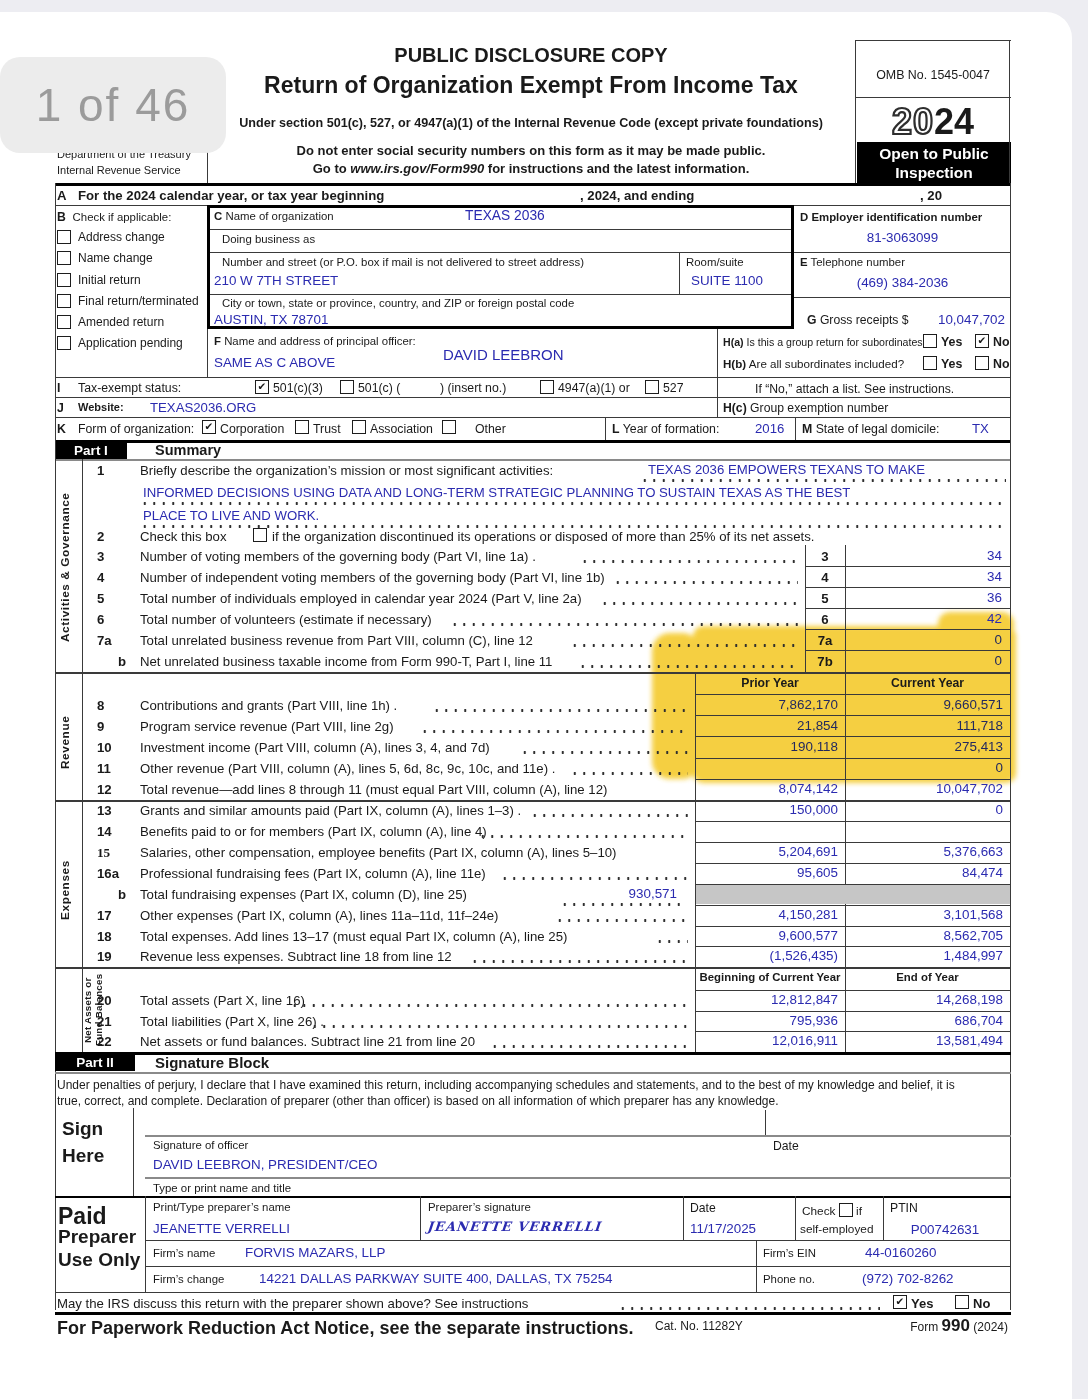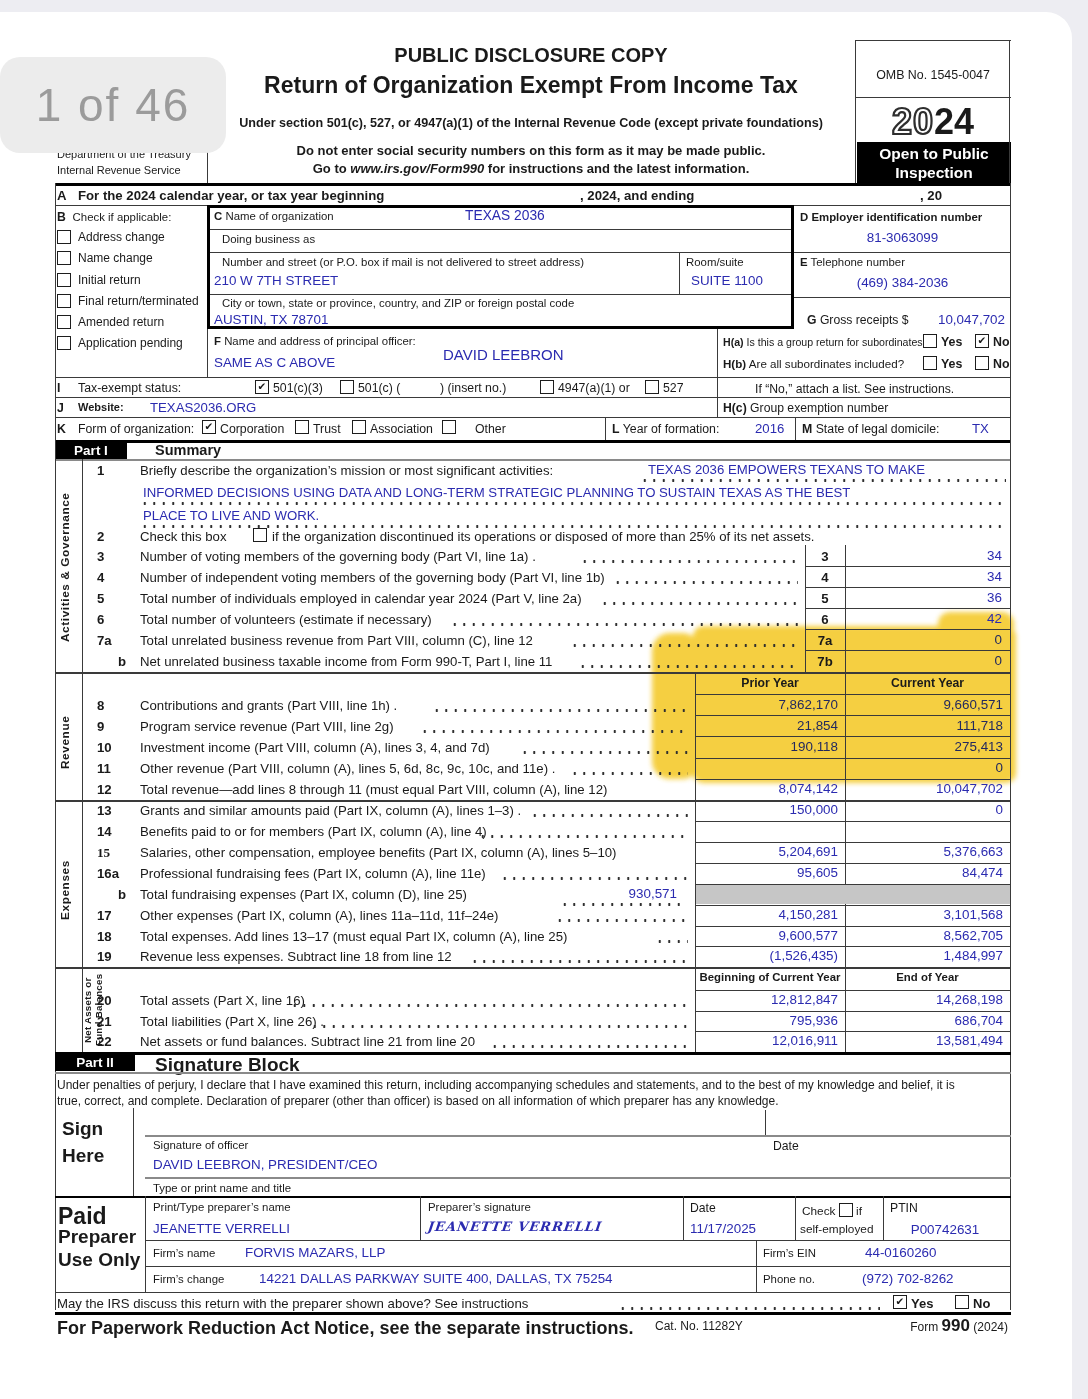--- a/index.html
+++ b/index.html
@@ -356,21 +356,21 @@
 <div class="hline" style="left:695px;top:1031px;width:316px;"></div>
 
 <div class="abs b body13" style="left:97px;top:1034px;">22</div>
 <div class="abs body13" style="left:140px;top:1034px;">Net assets or fund balances. Subtract line 21 from line 20</div>
 <div class="dots" style="left:490px;top:1045px;width:198px;"></div>
 <div class="abs blue val" style="left:700px;top:1033px;width:138px;">12,016,911</div>
 <div class="abs blue val" style="left:860px;top:1033px;width:143px;">13,581,494</div>
 
 <div class="hthick" style="left:55px;top:1052px;width:956px;"></div>
 <div class="blackbar" style="left:55px;top:1054px;width:80px;height:17px;font-size:13.5px;line-height:17px;">Part II</div>
-<div class="abs b" style="left:155px;top:1054px;font-size:19px;">Signature Block</div>
+<div class="abs b" style="left:155px;top:1054px;font-size:15px;">Signature Block</div>
 <div class="hgrey" style="left:55px;top:1072px;width:956px;"></div>
 
 <div class="abs" style="left:57px;top:1078px;width:950px;font-size:12px;line-height:1.3;">
   <div>Under penalties of perjury, I declare that I have examined this return, including accompanying schedules and statements, and to the best of my knowledge and belief, it is</div>
   <div>true, correct, and complete. Declaration of preparer (other than officer) is based on all information of which preparer has any knowledge.</div>
 </div>
 
 <div class="vline" style="left:133px;top:1108px;height:88px;"></div>
 <div class="abs b" style="left:62px;top:1118px;font-size:19px;">Sign</div>
 <div class="abs b" style="left:62px;top:1145px;font-size:19px;">Here</div>

